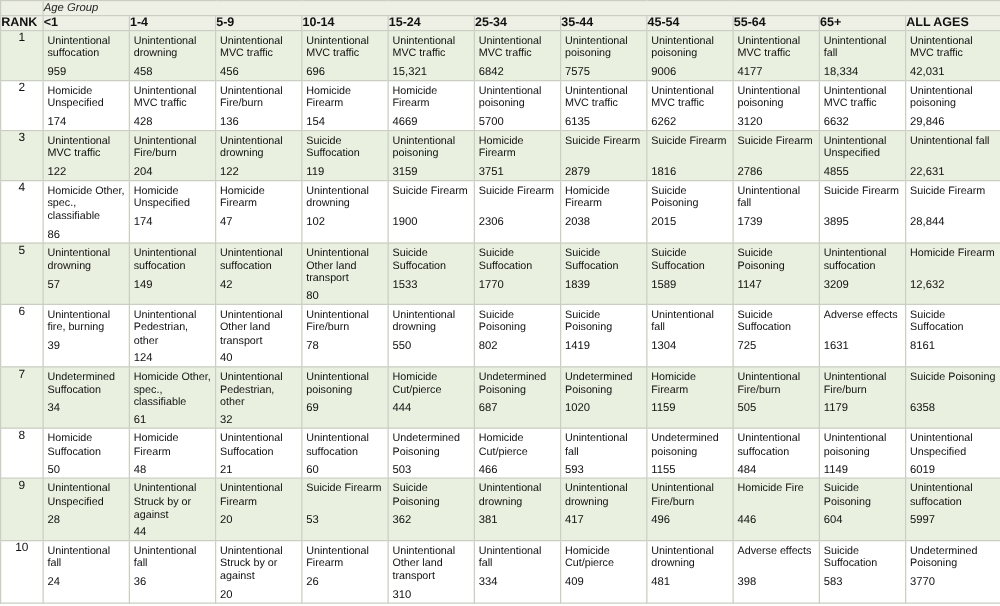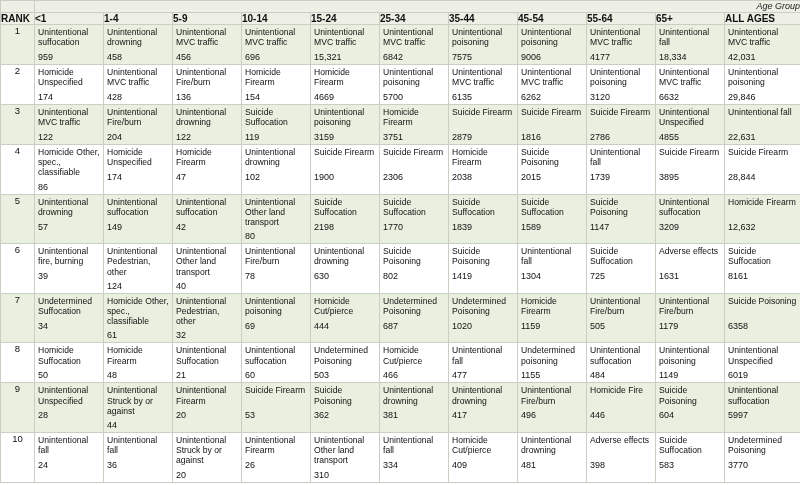--- a/index.html
+++ b/index.html
@@ -29,21 +29,21 @@
     border: 1px solid #c9cfc2;
     vertical-align: top;
     padding: 0;
   }
   .grouphdr {
     background: #eef0e6;
     border: 1px solid #c9cfc2;
     border-bottom: none;
     font-style: italic;
     font-size: 9px;
-    text-align: right;
+    text-align: left;
     height: 11px;
     line-height: 11px;
     color: #222;
   }
   .colhdr td {
     background: #eef0e6;
     font-weight: bold;
     font-size: 10px;
     padding: 2px 3px 3px 3px;
     border-top: 1px solid #7e8a6a;
@@ -425,21 +425,21 @@
           </td>
         <td>
             <div class="cellwrap">
               <div class="cause">Unintentional Other land transport</div>
               <div class="count">80</div>
             </div>
           </td>
         <td>
             <div class="cellwrap">
               <div class="cause">Suicide Suffocation</div>
-              <div class="count">2198</div>
+              <div class="count">1533</div>
             </div>
           </td>
         <td>
             <div class="cellwrap">
               <div class="cause">Suicide Suffocation</div>
               <div class="count">1770</div>
             </div>
           </td>
         <td>
             <div class="cellwrap">
@@ -495,21 +495,21 @@
           </td>
         <td>
             <div class="cellwrap">
               <div class="cause">Unintentional Fire/burn</div>
               <div class="count">78</div>
             </div>
           </td>
         <td>
             <div class="cellwrap">
               <div class="cause">Unintentional drowning</div>
-              <div class="count">630</div>
+              <div class="count">550</div>
             </div>
           </td>
         <td>
             <div class="cellwrap">
               <div class="cause">Suicide Poisoning</div>
               <div class="count">802</div>
             </div>
           </td>
         <td>
             <div class="cellwrap">
@@ -647,21 +647,21 @@
           </td>
         <td>
             <div class="cellwrap">
               <div class="cause">Homicide Cut/pierce</div>
               <div class="count">466</div>
             </div>
           </td>
         <td>
             <div class="cellwrap">
               <div class="cause">Unintentional fall</div>
-              <div class="count">477</div>
+              <div class="count">593</div>
             </div>
           </td>
         <td>
             <div class="cellwrap">
               <div class="cause">Undetermined poisoning</div>
               <div class="count">1155</div>
             </div>
           </td>
         <td>
             <div class="cellwrap">

